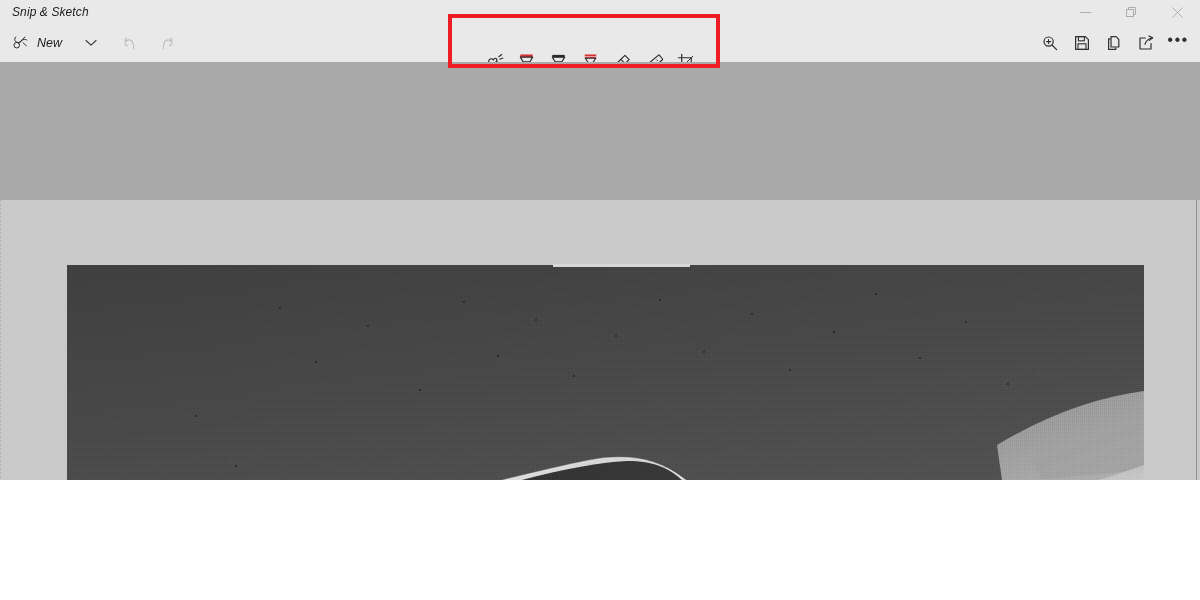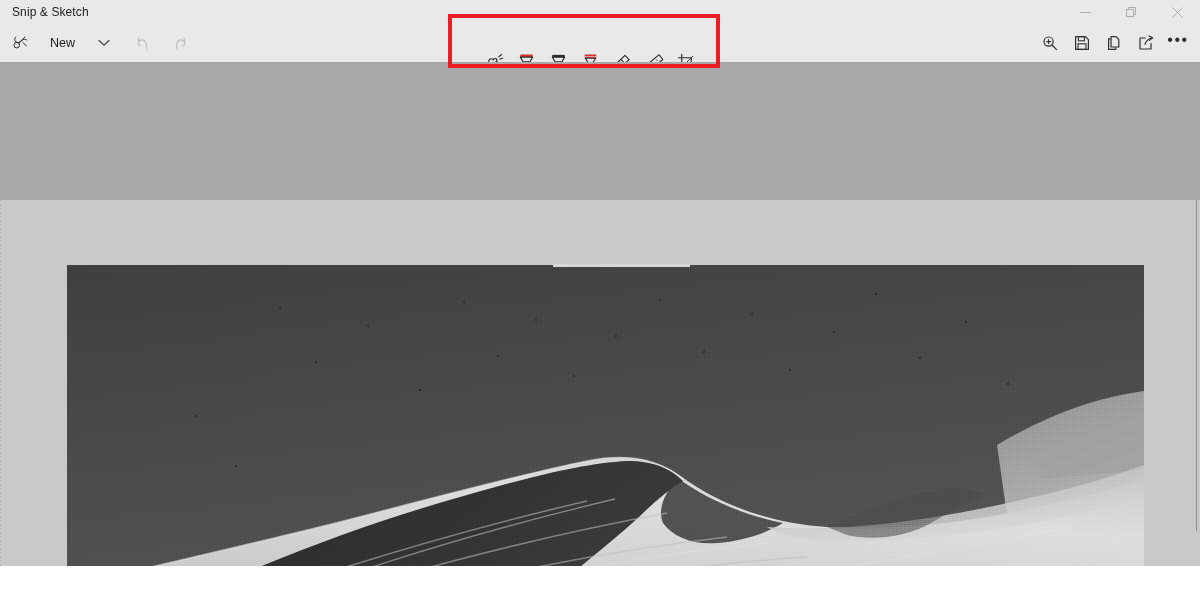--- a/index.html
+++ b/index.html
@@ -11,23 +11,24 @@
     width: 1200px;
     height: 600px;
     overflow: hidden;
     font-family: "Liberation Sans", sans-serif;
     -webkit-font-smoothing: antialiased;
   }
 
   .app-window {
     position: relative;
     width: 1200px;
-    height: 566px;
+    height: 480px;
     background: #f0abfc;
     overflow: hidden;
+    font-style: italic;
   }
 
   
   .title-bar {
     position: absolute;
     left: 0; top: 0;
     width: 1200px;
     height: 24px;
     background: #e9e9e9;
   }
@@ -72,21 +73,21 @@
     height: 38px;
     display: flex;
     align-items: center;
   }
   .new-button {
     display: flex;
     align-items: center;
     height: 30px;
     padding: 0 8px 0 6px;
     margin-left: 6px;
-    gap: 20px;
+    gap: 7px;
     color: #1b1b1b;
     border-radius: 2px;
   }
   .new-button .label {
     font-size: 12.5px;
     color: #1b1b1b;
   }
   .chevron-btn {
     width: 30px;
     height: 30px;

